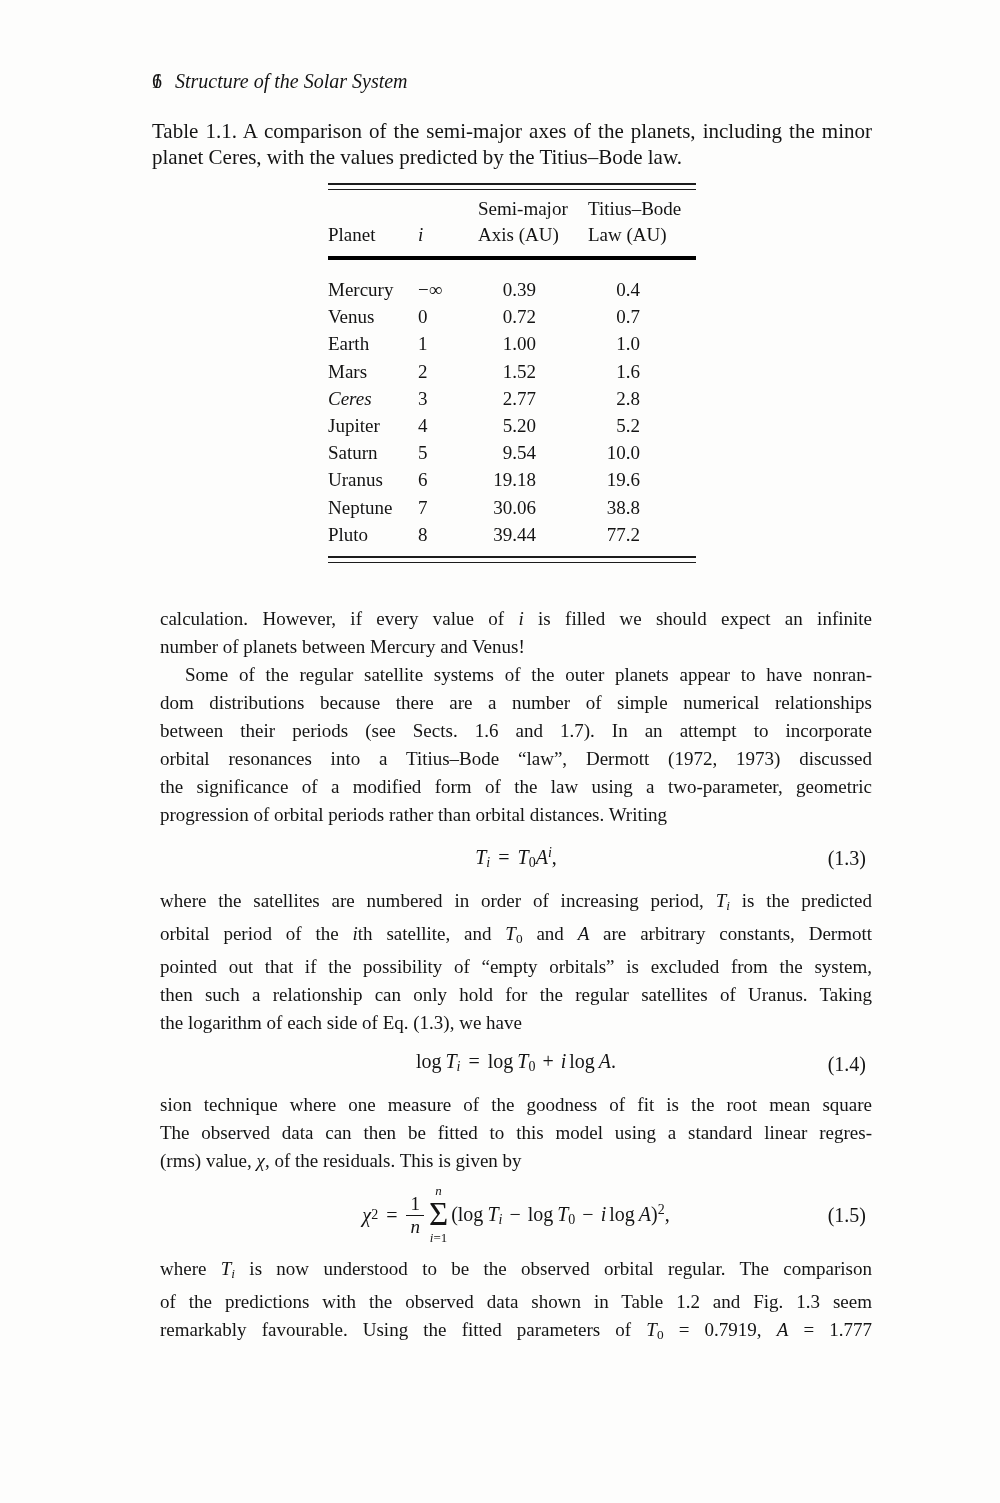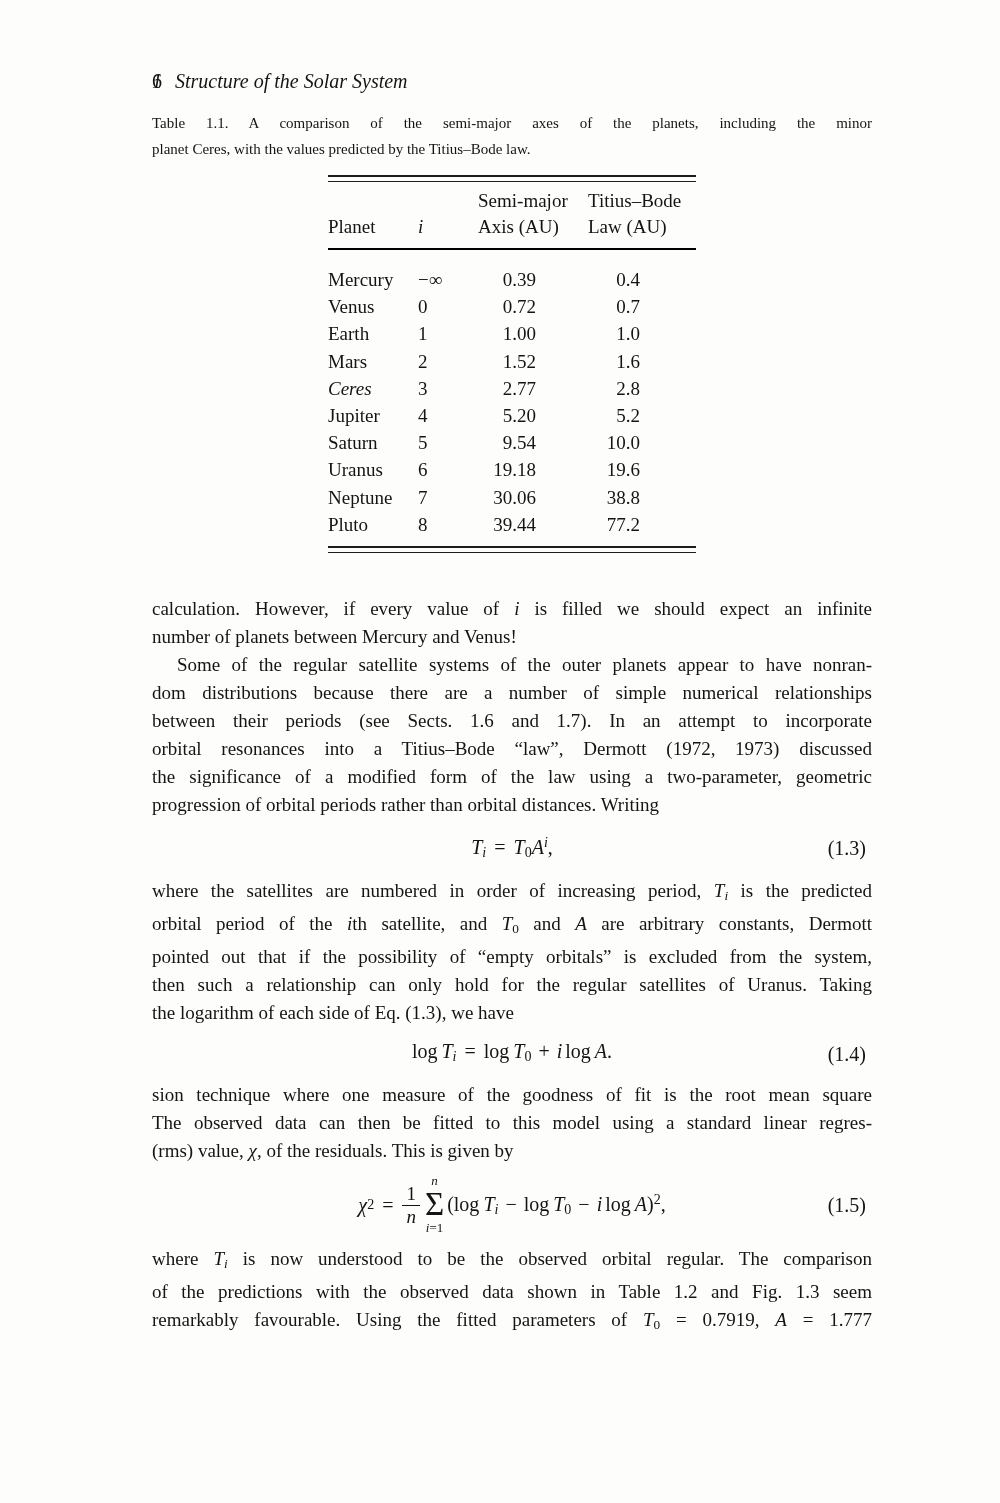--- a/index.html
+++ b/index.html
@@ -11,48 +11,48 @@
   }
   .textblock { position:absolute; left:152px; top:70px; width:720px; }
 
   
   .pagehead { position:relative; height:26px; font-size:20px; }
   .pageno { position:absolute; left:0; top:0; }
   .rh-title { position:absolute; left:0; right:90px; top:0; text-align:left; font-style:italic; }
   .rh-gap { display:inline-block; width:13px; }
 
   
-  .caption { margin-top:14px; font-size:15px; line-height:26px; }
+  .caption { margin-top:22px; font-size:21px; line-height:26px; }
 
   
   .line { text-align:justify; text-align-last:justify; }
   .line.last { text-align-last:left; }
   .indent .line:first-child { text-indent:25px; }
 
   
   .tablewrap { width:368px; margin:13px auto 0 auto; }
   .dblrule { height:4px; border-top:2px solid #1c1c1c; border-bottom:1px solid #1c1c1c; }
   table.datatable { border-collapse:collapse; width:100%; font-size:19px; table-layout:fixed; }
   table.datatable col.c1 { width:90px; }
   table.datatable col.c2 { width:60px; }
   table.datatable col.c3 { width:110px; }
   table.datatable col.c4 { width:108px; }
   table.datatable th {
     font-weight:normal; text-align:left; vertical-align:bottom;
     padding:6px 0 8px 0; line-height:26px;
-    border-bottom:2px solid #000000;
+    border-bottom:4px solid #000000;
   }
   table.datatable td { padding:0; line-height:27.2px; }
   table.datatable tbody tr:first-child td { padding-top:16px; }
   table.datatable td:nth-child(3) { text-align:right; padding-right:52px; }
   table.datatable td:nth-child(4) { text-align:right; padding-right:56px; }
   .tbl-bottom-pad { height:8px; }
 
   
-  .bodytext { margin-top:42px; font-size:19px; line-height:28px; }
+  .bodytext { margin-top:42px; font-size:19px; line-height:28px;margin-left:8px; }
   .para { }
 
   
   .it { font-style:italic; }
   .sb { font-size:70%; vertical-align:-0.22em; letter-spacing:0; }
   .sp { font-size:70%; vertical-align:0.5em; }
 
   
   .eqrow {
     position:relative; display:flex; align-items:center; justify-content:center;

